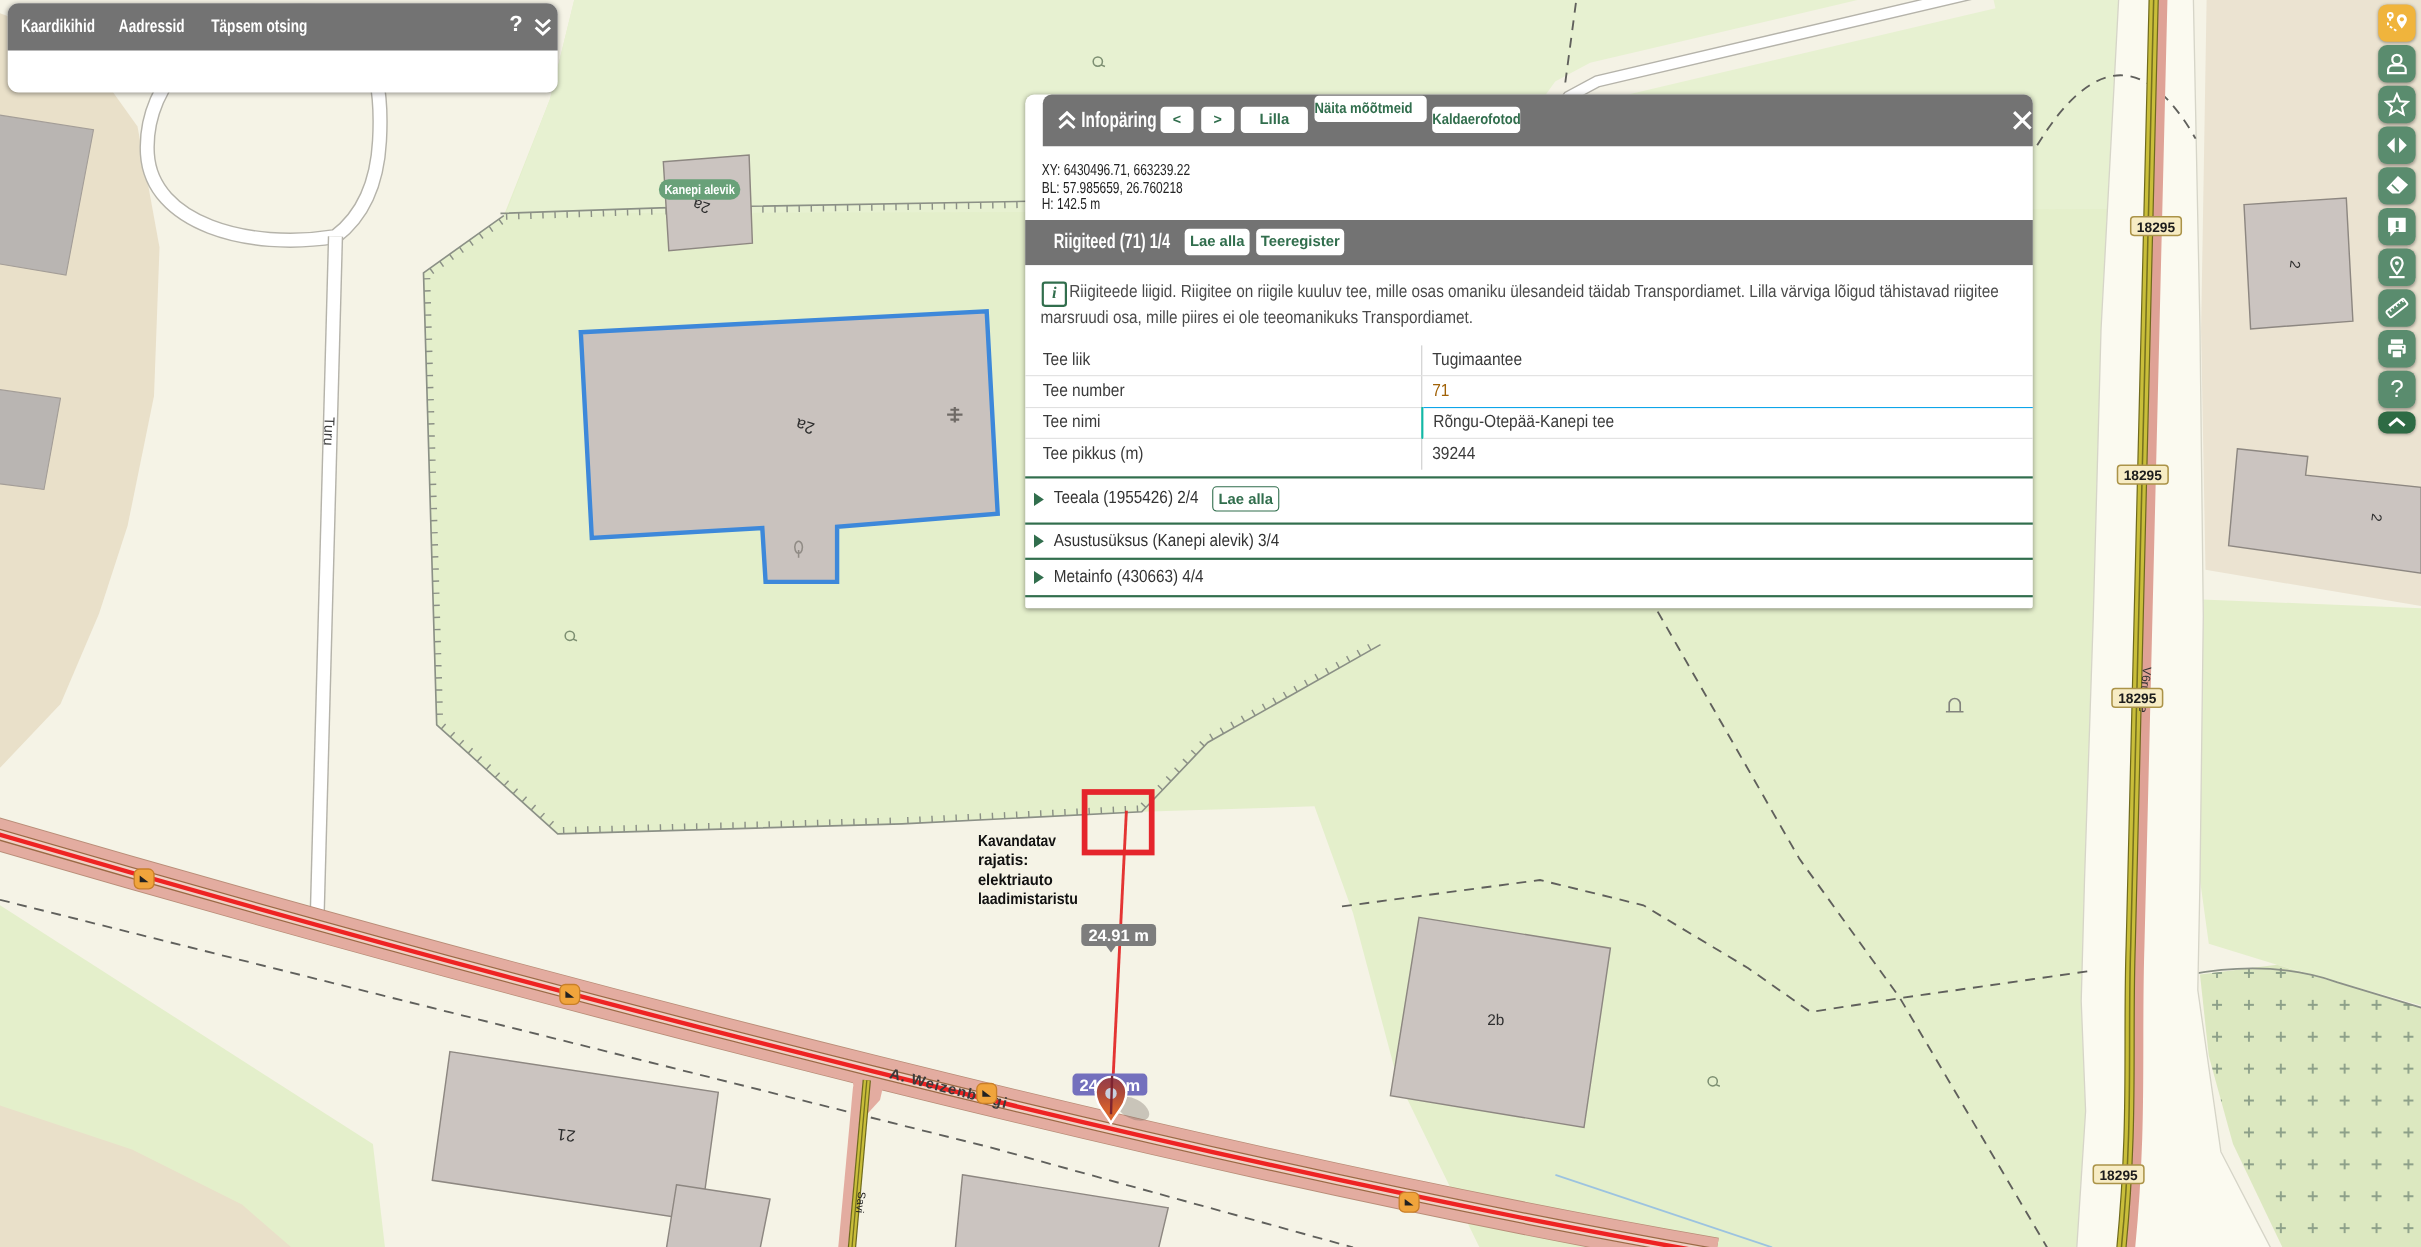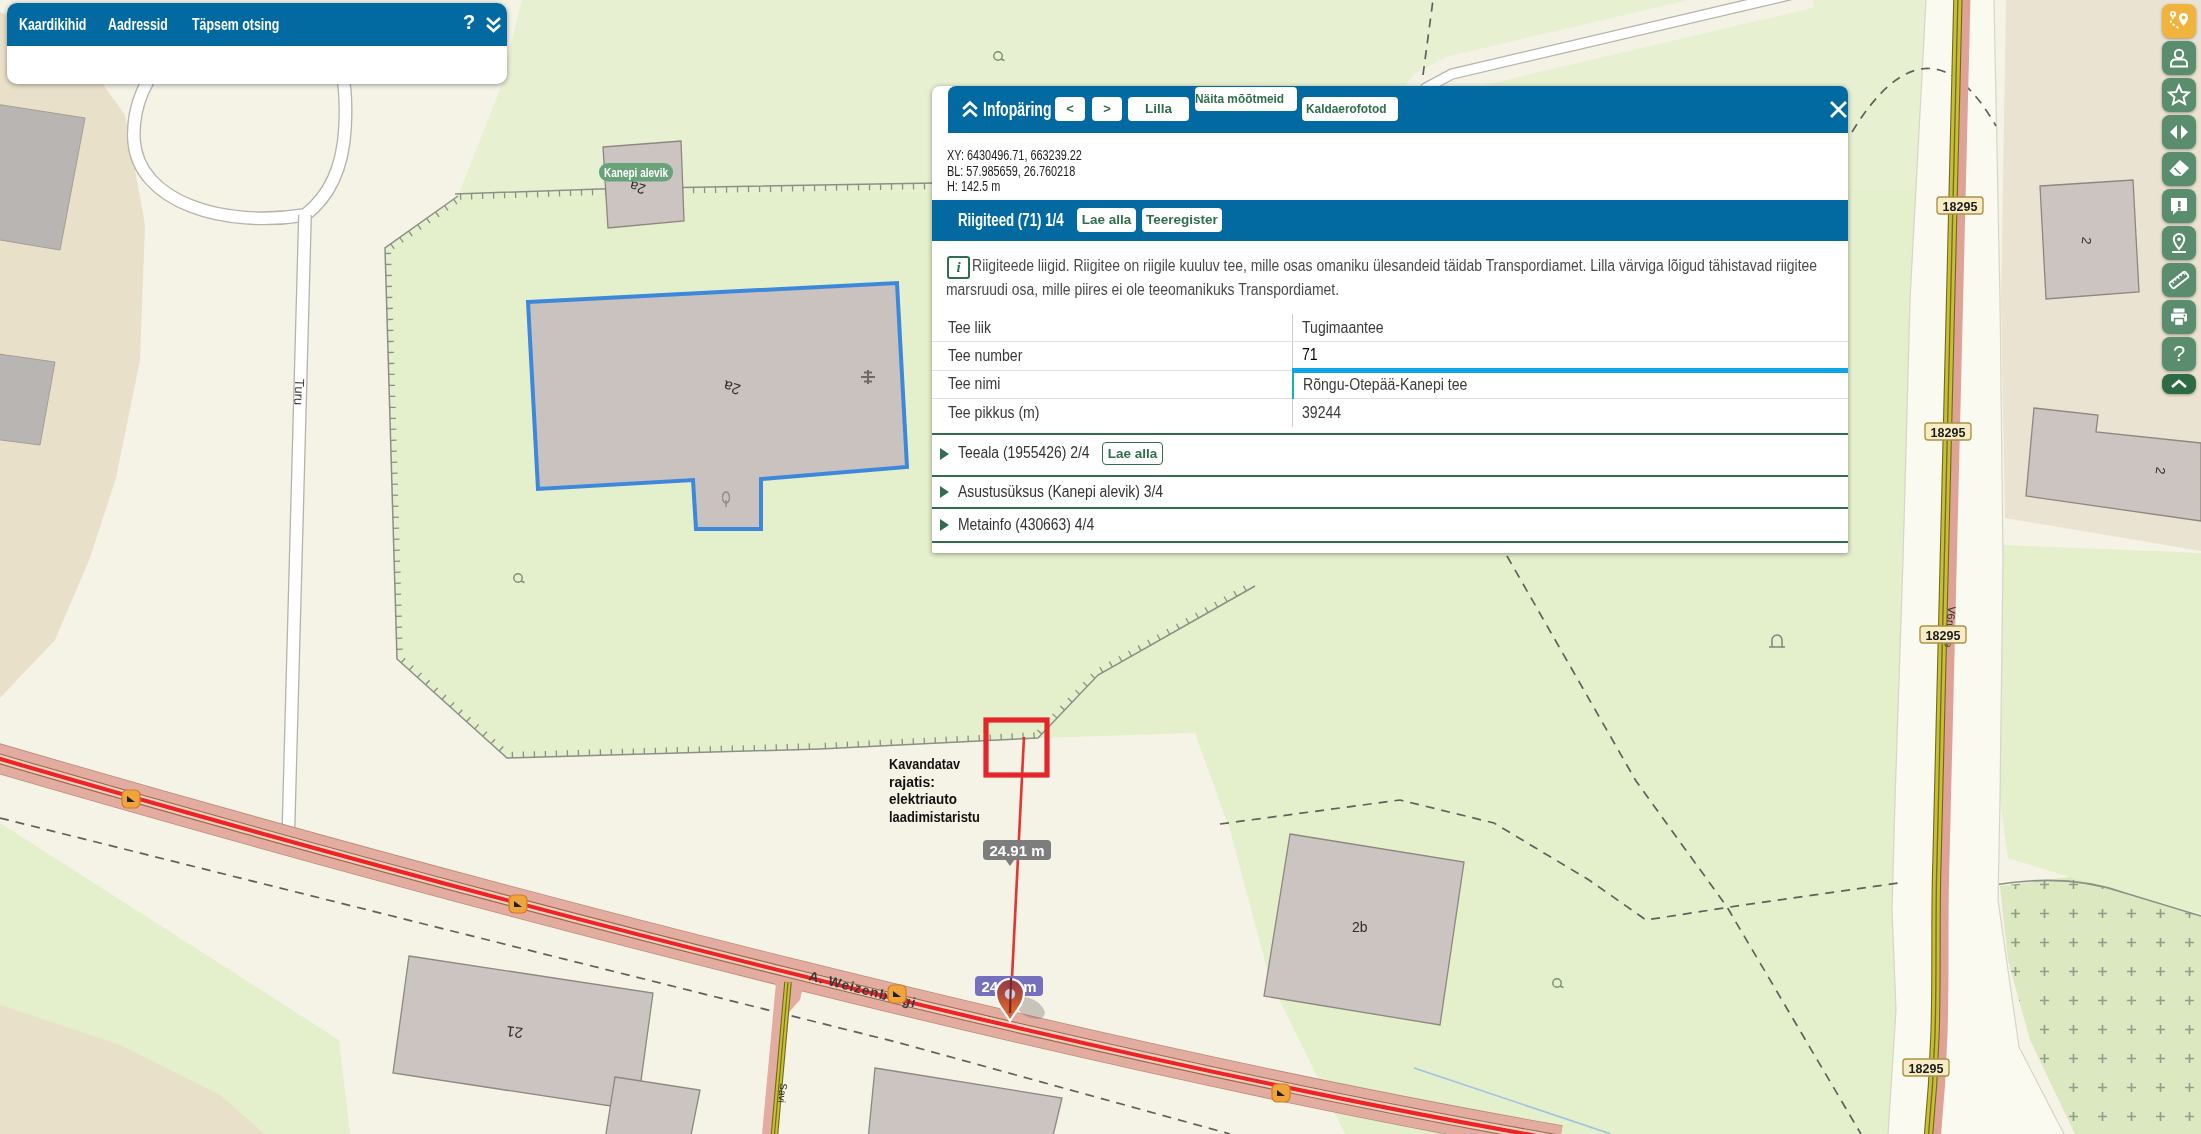--- a/index.html
+++ b/index.html
@@ -1,17 +1,17 @@
 <!DOCTYPE html>
 <html><head><meta charset="utf-8">
 <style>
 html,body{margin:0;padding:0;width:2201px;height:1134px;overflow:hidden;font-family:"Liberation Sans",sans-serif;}
 #map{position:absolute;left:0;top:0;}
 .panel{position:absolute;background:#fff;box-shadow:0 1px 5px rgba(0,0,0,.4);}
-.ghead{background:#0369a1;color:#fff;}
+.ghead{background:#737373;color:#fff;}
 .btnw{display:inline-block;background:#fff;color:#316e4d;border-radius:4px;font-weight:bold;text-align:center;}
 .cnd{transform:scaleX(.75);transform-origin:0 0;white-space:nowrap;}
 .cnd2{transform:scaleX(.87);transform-origin:0 0;white-space:nowrap;}
 .cx{display:inline-block;transform:scaleX(.88);transform-origin:0 50%;white-space:nowrap;}
 </style></head>
 <body>
 <div id="map"><svg width="2201" height="1134" viewBox="0 0 2201 1134" font-family="Liberation Sans, sans-serif">
 <defs>
 <pattern id="plus" width="29" height="29" patternUnits="userSpaceOnUse">
  <path d="M10 14.5h9M14.5 10v9" stroke="#8da089" stroke-width="1.7" fill="none"></path>
@@ -333,21 +333,21 @@
 <div class="panel" style="left:932px;top:86px;width:916px;height:467px;border-radius:8px 8px 2px 2px;">
  <div class="ghead" style="height:47px;border-radius:8px 8px 0 0;position:relative;margin-left:16px;">
   <svg style="position:absolute;left:13px;top:14px;" width="18" height="19" viewBox="0 0 17 18">
    <path d="M2,8.5 L8.5,2.5 L15,8.5 M2,15.5 L8.5,9.5 L15,15.5" stroke="#fff" stroke-width="2.6" fill="none"></path>
       </svg>
   <div style="position:absolute;left:35px;top:12px;font-size:20px;font-weight:bold;white-space:nowrap;transform:scaleX(.70);transform-origin:0 0;">Infopäring</div>
   <div class="btnw" style="position:absolute;left:107px;top:11px;width:30px;height:24px;font-size:13px;line-height:24px;">&lt;</div>
   <div class="btnw" style="position:absolute;left:144px;top:11px;width:30px;height:24px;font-size:13px;line-height:24px;">&gt;</div>
   <div class="btnw" style="position:absolute;left:180px;top:11px;width:61px;height:24px;font-size:13.5px;line-height:24px;">Lilla</div>
   <div class="btnw" style="position:absolute;left:247px;top:1px;width:102px;height:24px;font-size:13.5px;line-height:24px;"><span class="cx">Näita mõõtmeid</span></div>
-  <div class="btnw" style="position:absolute;left:354px;top:11px;width:96px;height:24px;font-size:13.5px;line-height:24px;text-align:right;"><span class="cx">Kaldaerofotod</span></div>
+  <div class="btnw" style="position:absolute;left:354px;top:11px;width:80px;height:24px;font-size:13.5px;line-height:24px;text-align:right;"><span class="cx">Kaldaerofotod</span></div>
   <svg style="position:absolute;left:880px;top:13px;" width="21" height="21" viewBox="0 0 21 21">
    <path d="M3,3 L18,18 M18,3 L3,18" stroke="#fff" stroke-width="2.8"></path>
       </svg>
  </div>
  <div style="position:absolute;left:15px;top:62px;font-size:14.5px;color:#222;line-height:15.7px;transform:scaleX(.75);transform-origin:0 0;white-space:nowrap;">
   XY: 6430496.71, 663239.22<br>BL: 57.985659, 26.760218<br>H: 142.5&nbsp;m
  </div>
  <div class="ghead" style="position:absolute;left:0;top:114px;width:100%;height:41px;">
   <div style="position:absolute;left:26px;top:9px;font-size:19px;font-weight:bold;white-space:nowrap;transform:scaleX(.70);transform-origin:0 0;">Riigiteed (71) 1/4</div>
   <div class="btnw" style="position:absolute;left:145px;top:8px;width:59px;height:24px;font-size:13.5px;line-height:24px;">Lae alla</div>
@@ -358,21 +358,21 @@
  </div>
  <div style="position:absolute;left:0;top:228px;width:100%;">
   <table style="width:100%;border-collapse:collapse;font-size:16px;color:#3a3a3a;">
    <tbody>
           <tr>
             <td style="width:344px;padding:0 0 0 16px;height:27.4px;border-bottom:1px solid #e0e0e0;border-right:1px solid #ccc;"><span class="cx">Tee liik</span></td>
             <td style="padding-left:9px;border-bottom:1px solid #e0e0e0;"><span class="cx">Tugimaantee</span></td>
           </tr>
    <tr>
             <td style="padding:0 0 0 16px;height:27.4px;border-bottom:1px solid #e0e0e0;border-right:1px solid #ccc;"><span class="cx">Tee number</span></td>
-            <td style="padding-left:9px;border-bottom:5px solid #0ea5e9;color:#000000;"><span class="cx">71</span></td>
+            <td style="padding-left:9px;border-bottom:1px solid #0ea5e9;color:#a16207;"><span class="cx">71</span></td>
           </tr>
    <tr>
             <td style="padding:0 0 0 16px;height:27.4px;border-bottom:1px solid #e0e0e0;border-right:2px solid #14b8a6;"><span class="cx">Tee nimi</span></td>
             <td style="padding-left:9px;border-bottom:1px solid #e0e0e0;"><span class="cx">Rõngu-Otepää-Kanepi tee</span></td>
           </tr>
    <tr>
             <td style="padding:0 0 0 16px;height:27.4px;border-right:1px solid #ccc;"><span class="cx">Tee pikkus (m)</span></td>
             <td style="padding-left:9px;"><span class="cx">39244</span></td>
           </tr>
   </tbody>

